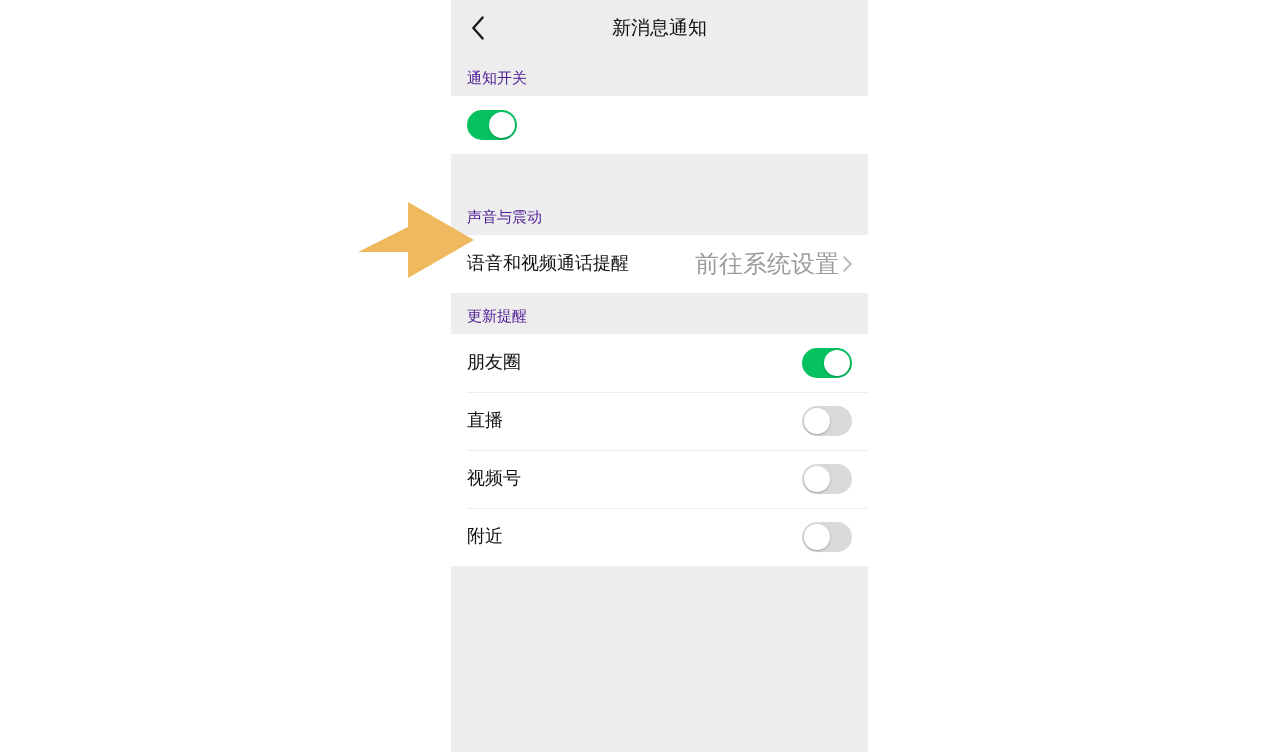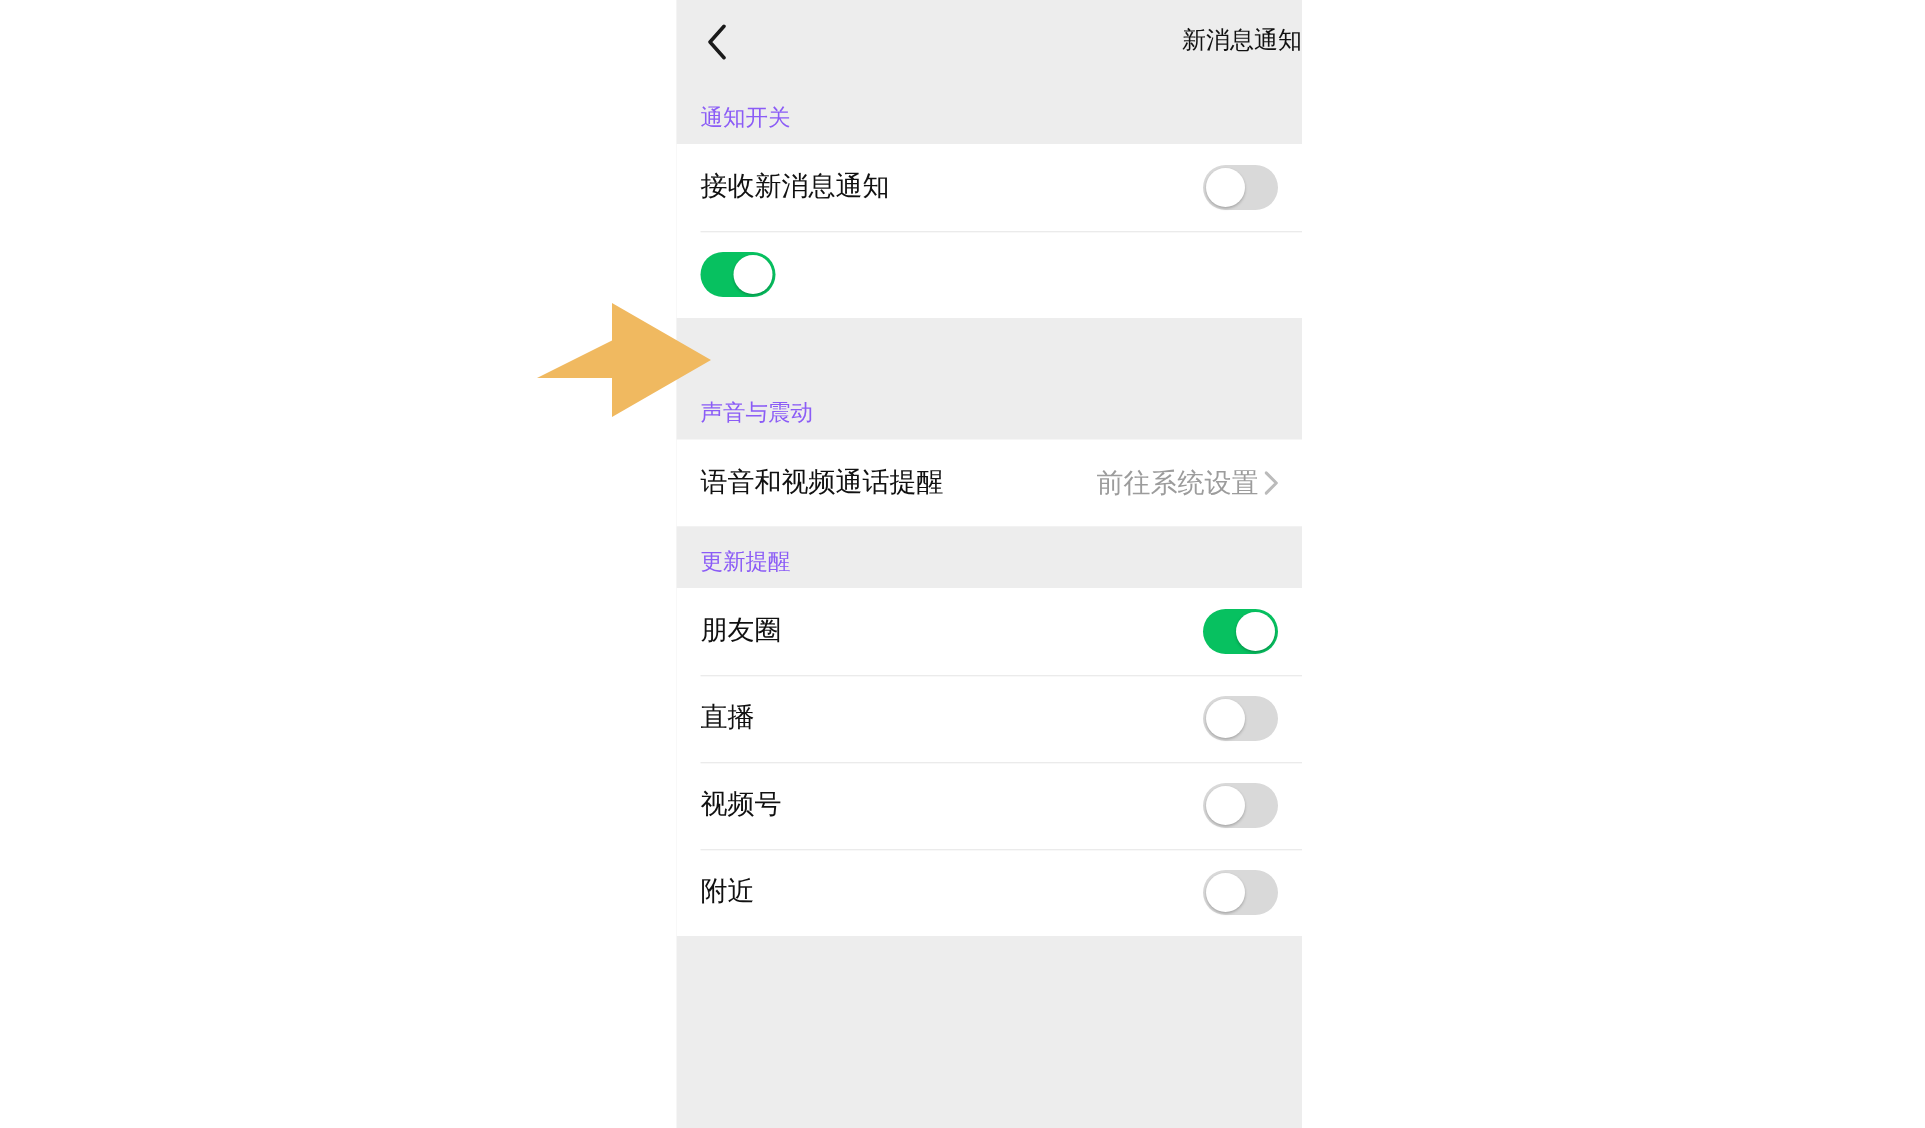--- a/index.html
+++ b/index.html
@@ -32,29 +32,29 @@
     width: 34px;
     height: 34px;
     display: flex;
     align-items: center;
     justify-content: center;
   }
   .back svg { width: 14px; height: 24px; }
   .title {
     position: absolute;
     left: 0; right: 0;
-    text-align: right;
-    font-size: 16px;
+    text-align: center;
+    font-size: 19px;
     font-weight: 500;
     color: #111;
     pointer-events: none;
   }
   .section-header {
     font-size: 15px;
-    color: #8b5cf6;
+    color: #4c1d95;
     padding: 14px 16px 8px 16px;
     background: #ededed;
   }
   .section-header.tall { padding-top: 54px; }
   .cell-group { background: #ffffff; }
   .cell {
     display: flex;
     align-items: center;
     justify-content: space-between;
     min-height: 58px;
@@ -72,21 +72,21 @@
     transform: scaleY(0.7);
   }
   .cell-label {
     font-size: 18px;
     color: #111;
     line-height: 1.3;
     flex: 1;
     padding-right: 10px;
   }
   .cell-value {
-    font-size: 18px;
+    font-size: 24px;
     color: #9c9c9c;
     margin-right: 4px;
   }
   .chevron svg { width: 9px; height: 16px; display:block;}
   .toggle {
     width: 50px;
     height: 30px;
     border-radius: 15px;
     position: relative;
     flex-shrink: 0;
@@ -121,26 +121,20 @@
     <div class="back">
       <svg viewBox="0 0 12 20">
         <polyline points="10,1 2,10 10,19" fill="none" stroke="#1a1a1a" stroke-width="2" stroke-linecap="round" stroke-linejoin="round"></polyline>
       </svg>
     </div>
     <div class="title">新消息通知</div>
   </div>
 
   <div class="section-header">通知开关</div>
   <div class="cell-group">
-    <div class="cell">
-      <div class="cell-label">接收新消息通知</div>
-      <div class="toggle off">
-          <div class="knob"></div>
-        </div>
-    </div>
     <div class="cell">
       <div class="toggle on">
           <div class="knob"></div>
         </div>
     </div>
   </div>
 
   <div class="section-header tall">声音与震动</div>
   <div class="cell-group">
     <div class="cell">

